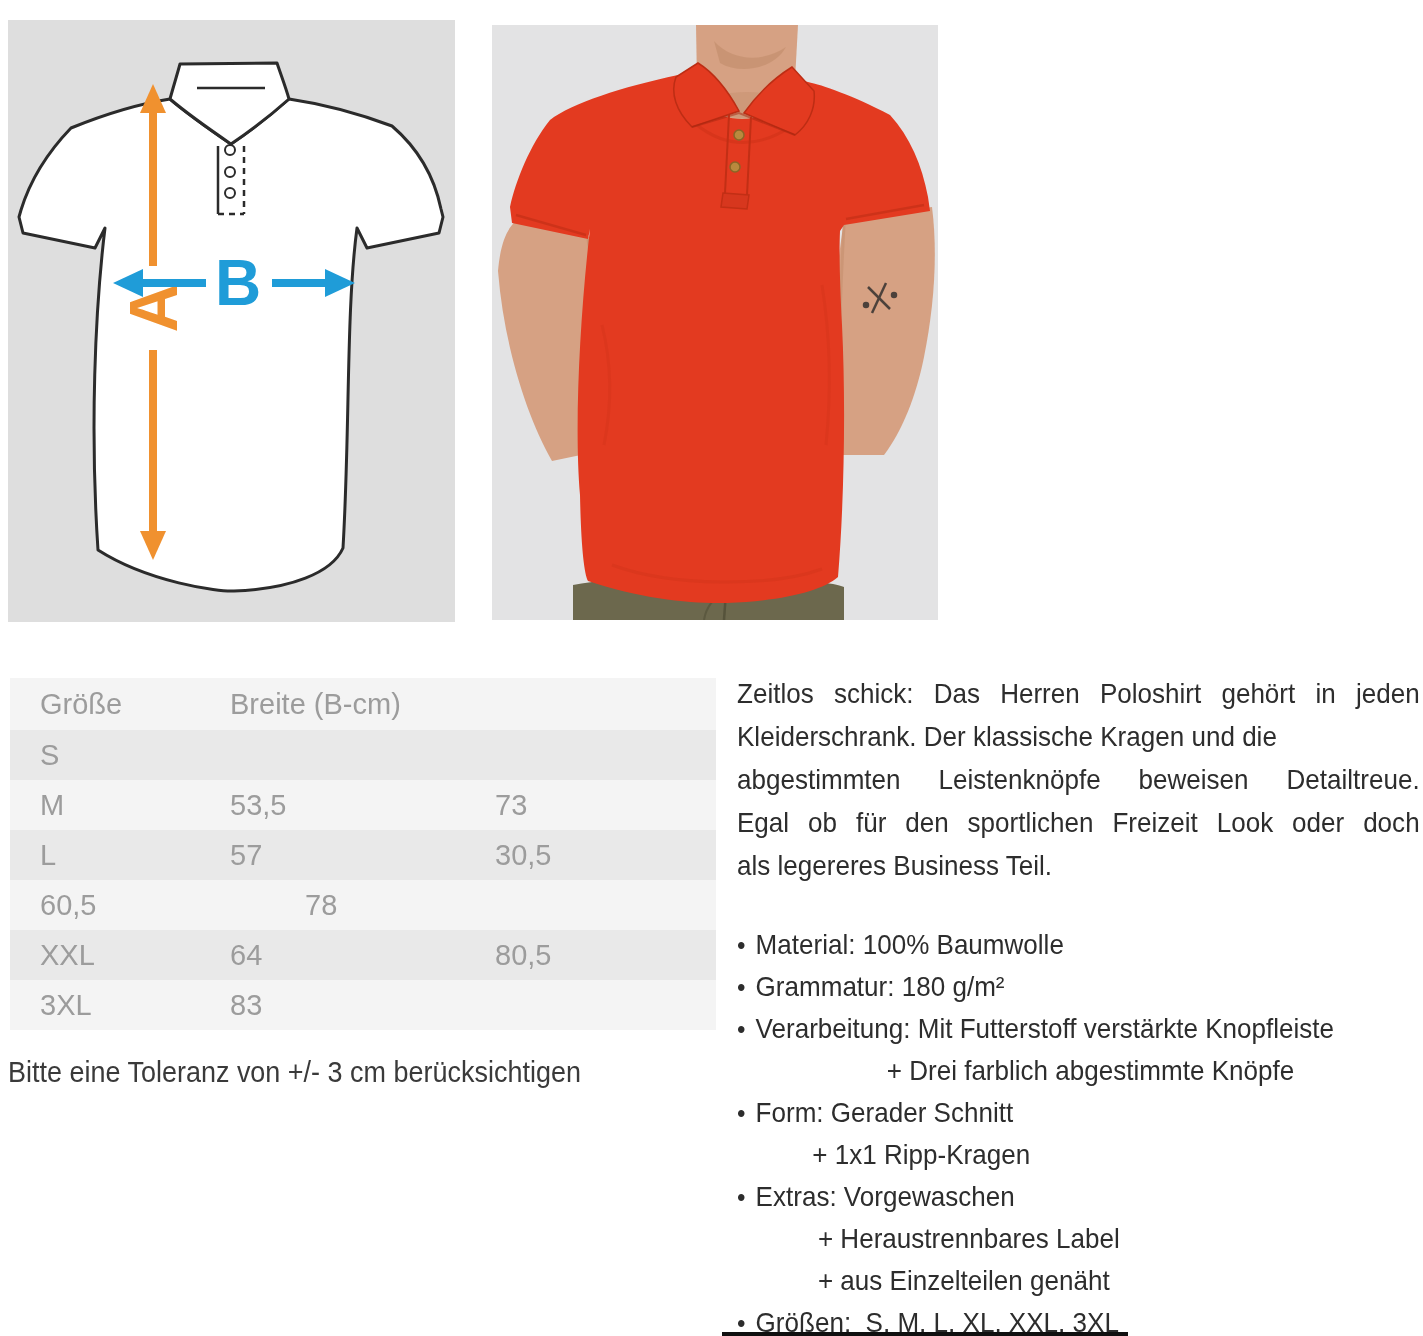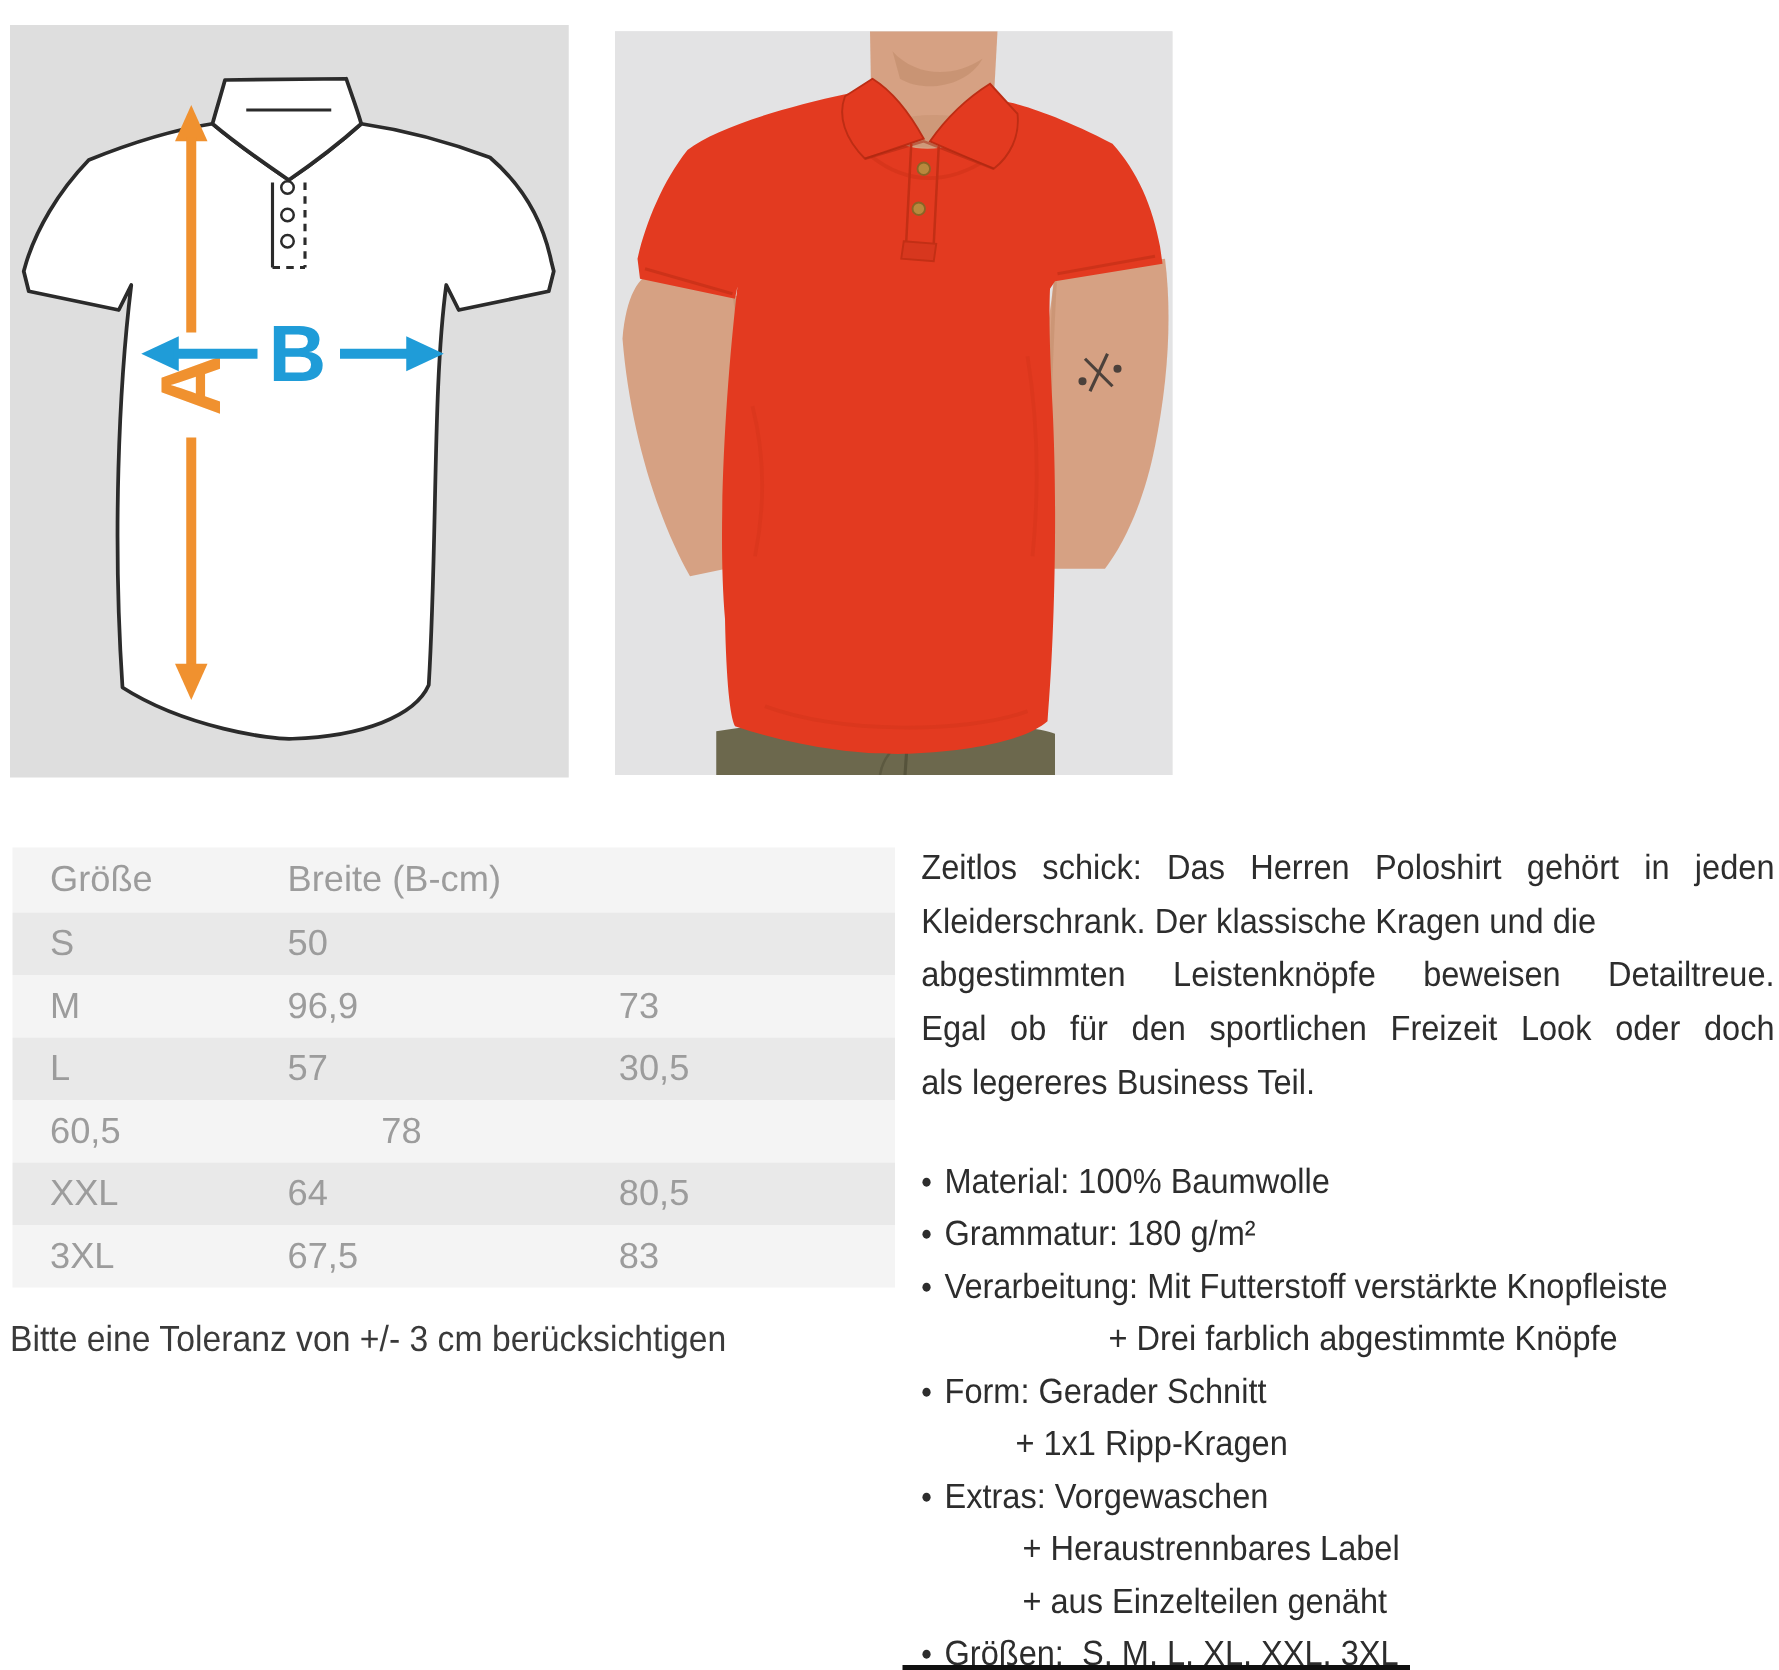--- a/index.html
+++ b/index.html
@@ -174,44 +174,42 @@
     </svg>
   </div>
 
   <div class="size-table">
     <div class="trow header">
       <div class="c1">Größe</div>
       <div class="c2">Breite (B-cm)</div>
     </div>
     <div class="trow odd">
       <div class="c1">S</div>
-      <div class="c2">50</div>
     </div>
     <div class="trow even">
       <div class="c1">M</div>
-      <div class="c2">96,9</div>
+      <div class="c2">53,5</div>
       <div class="c3">73</div>
     </div>
     <div class="trow odd">
       <div class="c1">L</div>
       <div class="c2">57</div>
       <div class="c3">30,5</div>
     </div>
     <div class="trow even">
       <div class="c2">60,5</div>
       <div class="c3">78</div>
     </div>
     <div class="trow odd">
       <div class="c1">XXL</div>
       <div class="c2">64</div>
       <div class="c3">80,5</div>
     </div>
     <div class="trow even">
       <div class="c1">3XL</div>
-      <div class="c2">67,5</div>
       <div class="c3">83</div>
     </div>
   </div>
 
   <div class="tolerance">Bitte eine Toleranz von +/- 3 cm berücksichtigen</div>
 
   <div class="desc-intro">
     <div class="iline jl">Zeitlos schick: Das Herren Poloshirt gehört in jeden</div>
     <div class="iline">Kleiderschrank. Der klassische Kragen und die</div>
     <div class="iline jl">abgestimmten Leistenknöpfe beweisen Detailtreue.</div>

